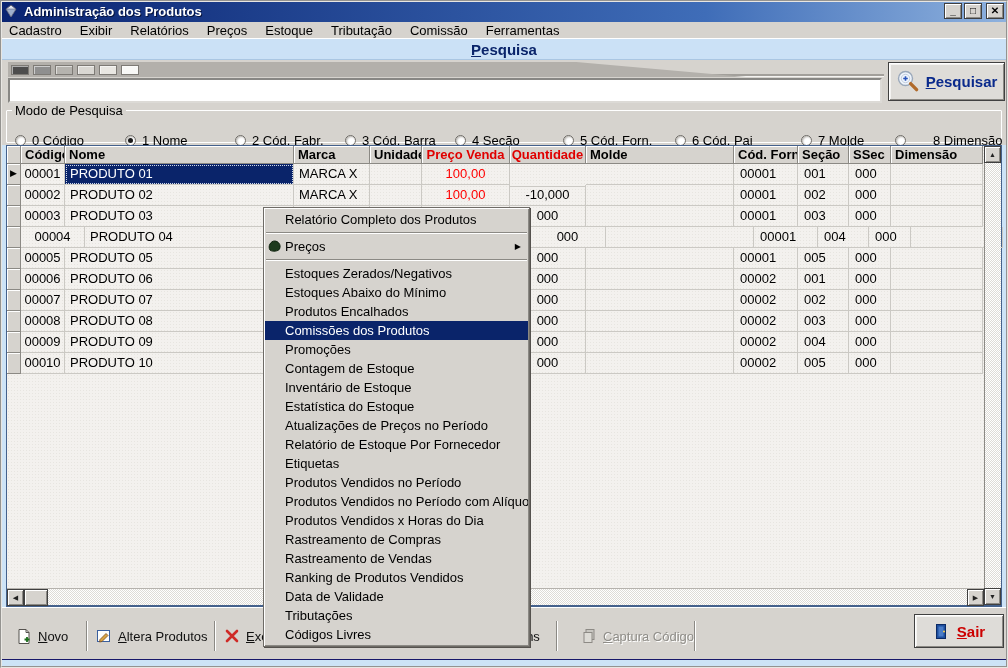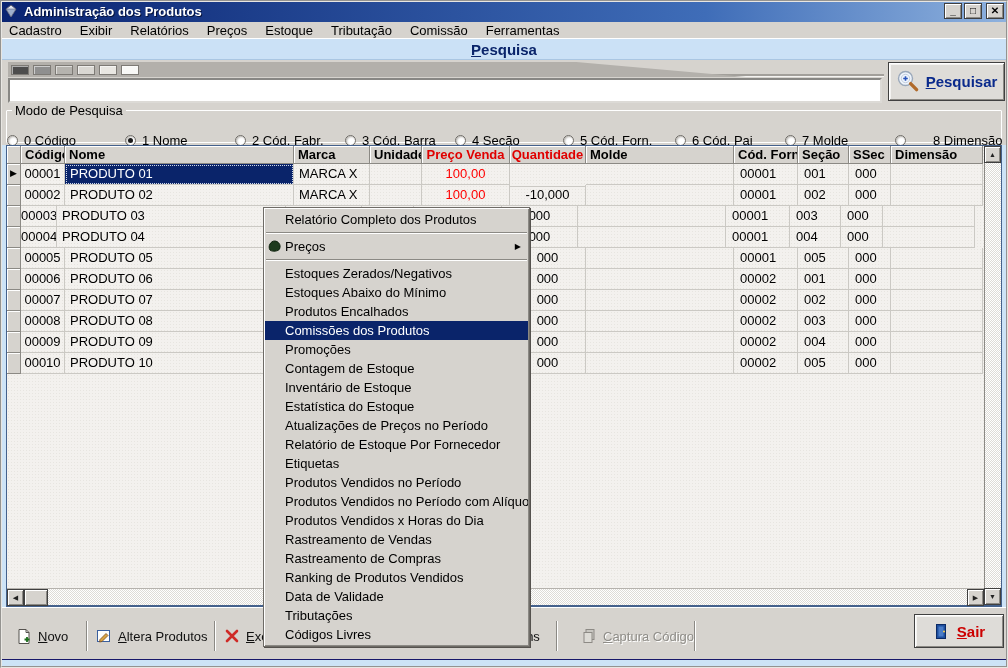--- a/index.html
+++ b/index.html
@@ -156,21 +156,21 @@
           <circle cx="9.5" cy="9.5" r="4.2" fill="none" stroke="#c3cede" stroke-width="1"></circle>
           <path d="M7.2 9.5h4.6M9.5 7.2v4.6" stroke="#2a55bb" stroke-width="1.6"></path>
           <path d="M14.6 14.6l6 6" stroke="#b06a2a" stroke-width="3.4" stroke-linecap="round"></path>
         </svg>
       </span>
       <span><u>P</u>esquisar</span>
     </button>
     <fieldset class="modo">
       <legend>Modo de Pesquisa</legend>
       <div id="radio-row">
-          <span class="ropt" style="left: 0; justify-content: space-between;">
+          <span class="ropt" style="left: 8px; justify-content: space-between;">
             <span class="radio"></span>
             <span>0  Código</span>
           </span>
           <span class="ropt" style="left: 118px;">
             <span class="radio">
               <span class="dot"></span>
             </span>
             <span>1  Nome</span>
           </span>
           <span class="ropt" style="left: 228px;">
@@ -186,21 +186,21 @@
             <span>4  Seção</span>
           </span>
           <span class="ropt" style="left: 556px;">
             <span class="radio"></span>
             <span>5  Cód. Forn.</span>
           </span>
           <span class="ropt" style="left: 668px;">
             <span class="radio"></span>
             <span>6  Cód. Pai</span>
           </span>
-          <span class="ropt" style="left: 778px;">
+          <span class="ropt" style="left: 794px;">
             <span class="radio"></span>
             <span>7  Molde</span>
           </span>
           <span class="ropt" style="left: 888px; gap: 27px;">
             <span class="radio"></span>
             <span>8  Dimensão</span>
           </span>
         </div>
     </fieldset>
   </div>
@@ -244,35 +244,35 @@
           <div class="gcell c-preco" style="width: 88px;">100,00</div>
           <div class="gcell c-qtd" style="width: 76px;">-10,000</div>
           <div class="gcell c-molde" style="width: 148px;"></div>
           <div class="gcell c-forn" style="width: 64px;">00001</div>
           <div class="gcell c-secao" style="width: 51px;">002</div>
           <div class="gcell c-ssec" style="width: 42px;">000</div>
           <div class="gcell c-dim" style="width: 92px;"></div>
         </div>
         <div class="grow">
           <div class="c-indicator gcell" style="width: 14px;"></div>
-          <div class="gcell c-codigo" style="width: 36px;">00003</div>
+          <div class="gcell c-codigo" style="width: 44px;">00003</div>
           <div class="gcell c-nome" style="width: 229px;">PRODUTO 03</div>
           <div class="gcell c-marca" style="width: 76px;"></div>
           <div class="gcell c-unidade" style="width: 52px;"></div>
           <div class="gcell c-preco" style="width: 88px;"></div>
           <div class="gcell c-qtd" style="width: 76px;">000</div>
           <div class="gcell c-molde" style="width: 148px;"></div>
           <div class="gcell c-forn" style="width: 64px;">00001</div>
           <div class="gcell c-secao" style="width: 51px;">003</div>
           <div class="gcell c-ssec" style="width: 42px;">000</div>
           <div class="gcell c-dim" style="width: 92px;"></div>
         </div>
         <div class="grow">
           <div class="c-indicator gcell" style="width: 14px;"></div>
-          <div class="gcell c-codigo" style="width: 36px;">00004</div>
+          <div class="gcell c-codigo" style="width: 64px;">00004</div>
           <div class="gcell c-nome" style="width: 229px;">PRODUTO 04</div>
           <div class="gcell c-marca" style="width: 76px;"></div>
           <div class="gcell c-unidade" style="width: 52px;"></div>
           <div class="gcell c-preco" style="width: 88px;"></div>
           <div class="gcell c-qtd" style="width: 76px;">000</div>
           <div class="gcell c-molde" style="width: 148px;"></div>
           <div class="gcell c-forn" style="width: 64px;">00001</div>
           <div class="gcell c-secao" style="width: 51px;">004</div>
           <div class="gcell c-ssec" style="width: 42px;">000</div>
           <div class="gcell c-dim" style="width: 92px;"></div>
@@ -453,21 +453,21 @@
       <div class="mitem"><span>Promoções</span></div>
       <div class="mitem"><span>Contagem de Estoque</span></div>
       <div class="mitem"><span>Inventário de Estoque</span></div>
       <div class="mitem"><span>Estatística do Estoque</span></div>
       <div class="mitem"><span>Atualizações de Preços no Período</span></div>
       <div class="mitem"><span>Relatório de Estoque Por Fornecedor</span></div>
       <div class="mitem"><span>Etiquetas</span></div>
       <div class="mitem"><span>Produtos Vendidos no Período</span></div>
       <div class="mitem"><span>Produtos Vendidos no Período com Alíquotas</span></div>
       <div class="mitem"><span>Produtos Vendidos x Horas do Dia</span></div>
+      <div class="mitem"><span>Rastreamento de Compras</span></div>
       <div class="mitem"><span>Rastreamento de Vendas</span></div>
-      <div class="mitem"><span>Rastreamento de Compras</span></div>
       <div class="mitem"><span>Ranking de Produtos Vendidos</span></div>
       <div class="mitem"><span>Data de Validade</span></div>
       <div class="mitem"><span>Tributações</span></div>
       <div class="mitem"><span>Códigos Livres</span></div>
     </div>
 
 </div>
 
 </body></html>

